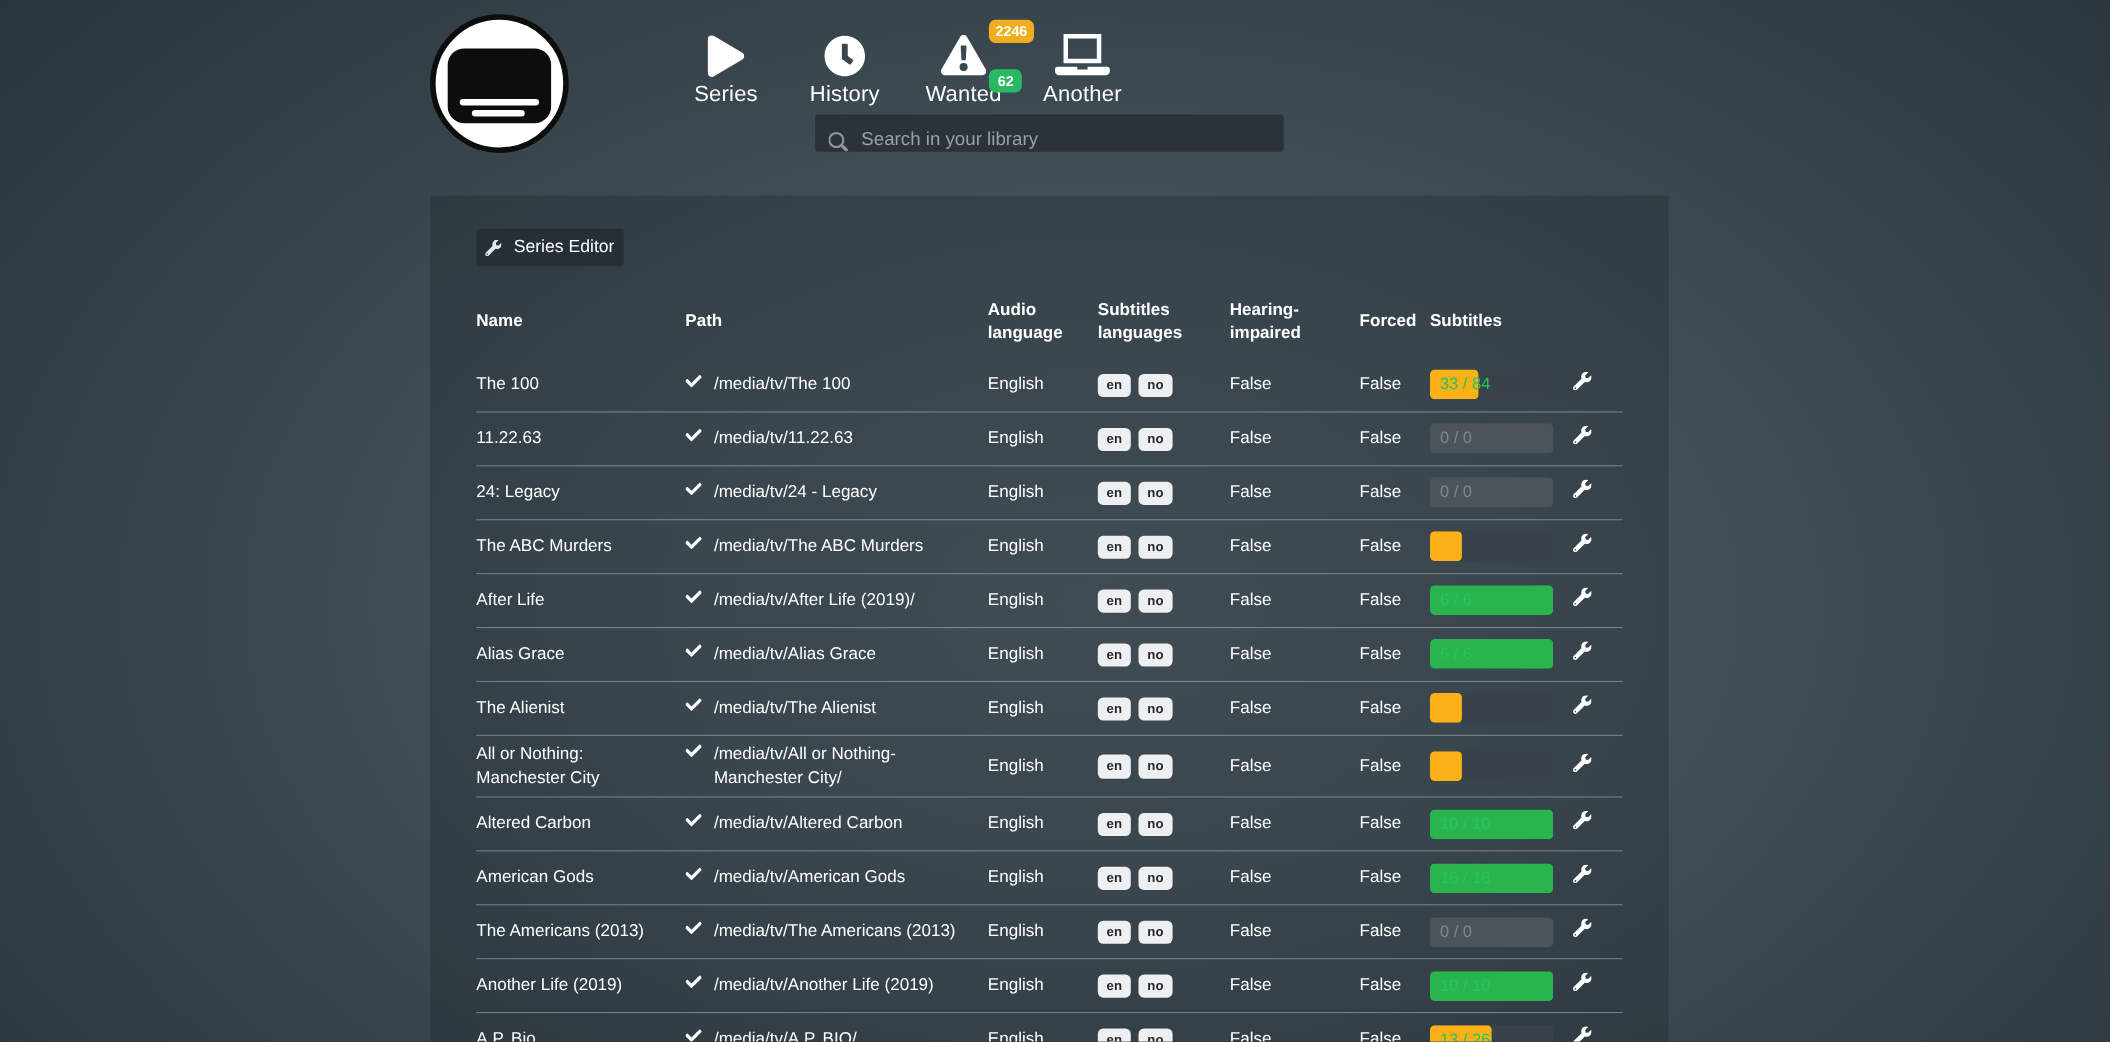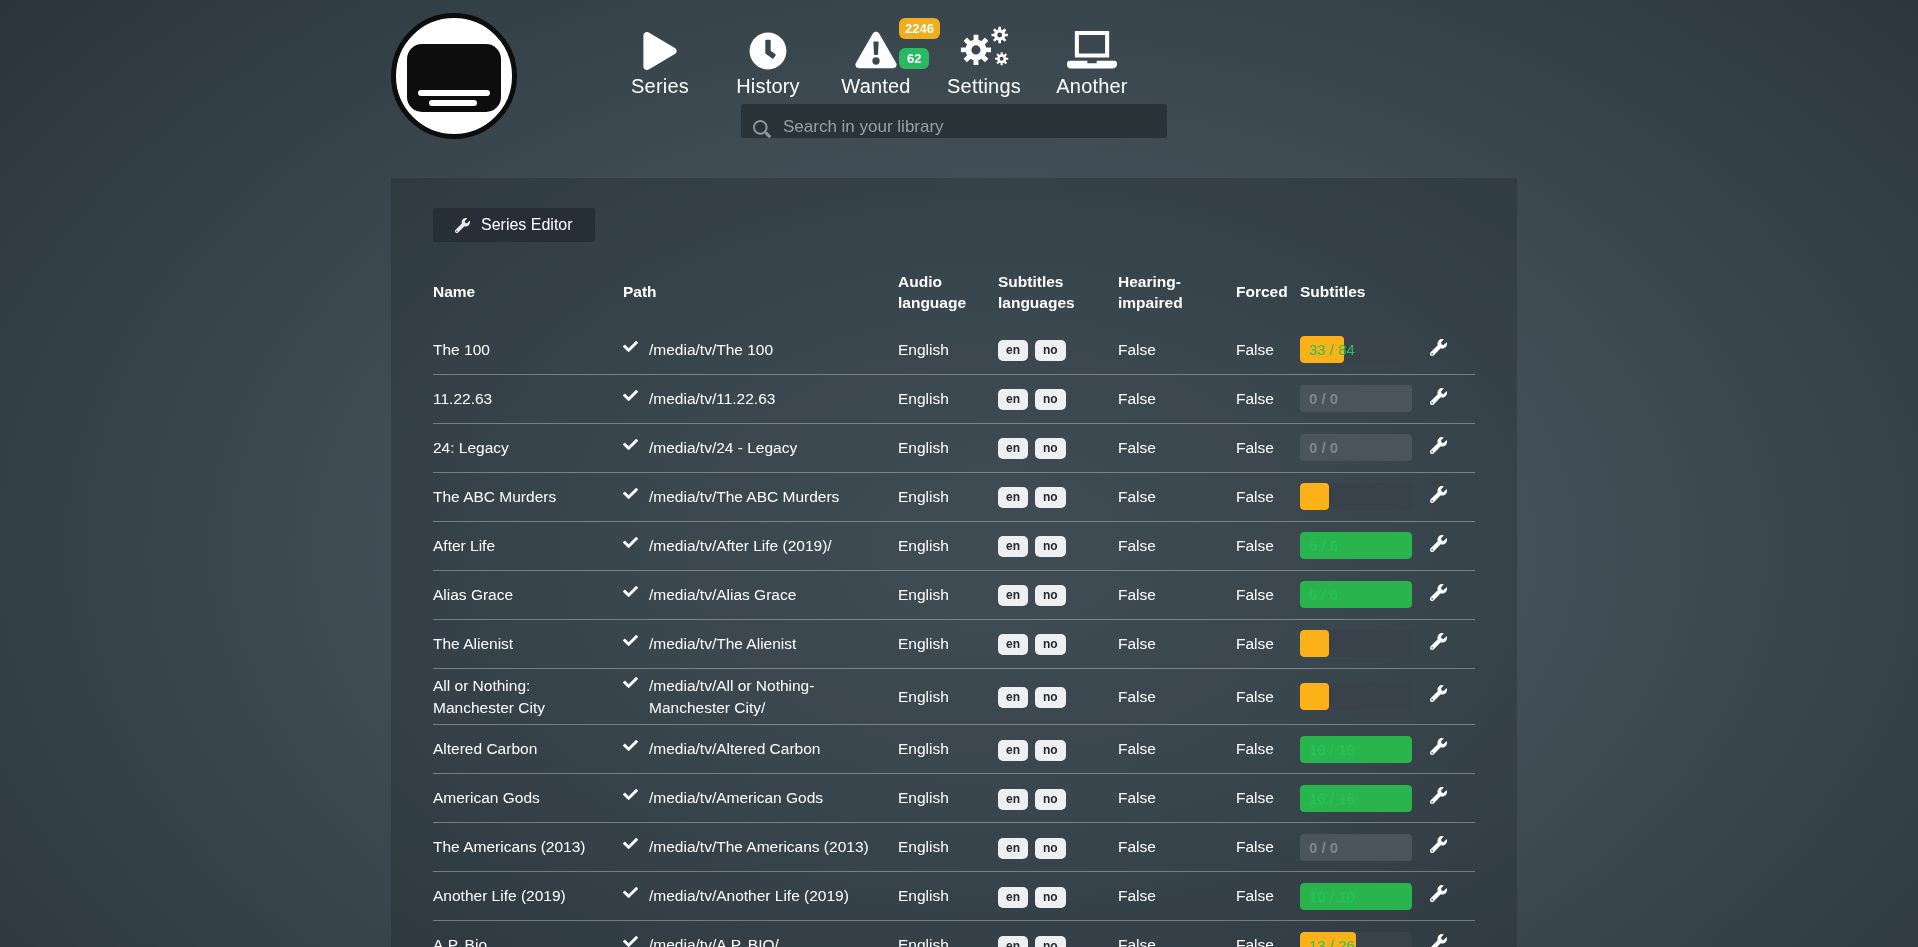--- a/index.html
+++ b/index.html
@@ -10,50 +10,50 @@
   .logo{position:absolute;left:391px;top:13px;width:126px;height:126px;border-radius:50%;
     background:#fff;border:5px solid #0d0d0d;box-sizing:border-box;display:flex;align-items:center;justify-content:center;cursor:pointer;}
   .logo .screen{width:94px;height:68px;background:#0d0d0d;border-radius:15px;position:relative;margin-top:4px;}
   .logo .screen .l1{position:absolute;left:11px;right:11px;bottom:16px;height:6px;background:#fff;border-radius:3px;}
   .logo .screen .l2{position:absolute;left:22px;right:24px;bottom:6px;height:6px;background:#fff;border-radius:3px;}
   .nav{position:absolute;left:606px;top:16px;display:flex;color:#fff;}
   .nav-item{width:108px;text-align:center;cursor:pointer;position:relative;}
   .nav-icon{height:54px;display:flex;align-items:flex-end;justify-content:center;color:#fff;}
   .nav-item[data-name="nav-item-donate"] .nav-icon{color:#d4323c;}
   .nav-label{font-size:20px;margin-top:5px;letter-spacing:.2px;}
-  .nav-badges{position:absolute;left:50%;margin-left:23px;top:2px;display:flex;flex-direction:column;align-items:flex-start;gap:9px;}
+  .nav-badges{position:absolute;left:50%;margin-left:23px;top:2px;display:flex;flex-direction:column;align-items:flex-start;gap:24px;}
   .badge{color:#fff;font-size:13px;font-weight:bold;border-radius:6px;padding:4px 6px;line-height:1;}
   .b-yellow{background:#f0ad1d;}
   .b-green{background:#28b962;padding:4px 8px;}
   .search{position:absolute;left:741px;top:104px;width:426px;height:34px;background:#2a3338;border-radius:3px;
     display:flex;align-items:flex-end;padding:0 12px;box-sizing:border-box;}
   .search svg{color:#8c969b;flex:none;}
   .search input{flex:1;background:transparent;border:none;outline:none;color:#cfd6da;font-size:17px;
     font-family:"Liberation Sans",sans-serif;padding-left:12px;}
   .search input::placeholder{color:#97a1a6;}
   
   .panel{position:absolute;left:391px;top:178px;width:1126px;height:810px;background:rgba(12,17,21,0.22);box-sizing:border-box;padding-top:30px;}
   .editor-btn{margin-left:42px;height:34px;background:#262f35;border:none;border-radius:3px;color:#fff;
-    font-size:16px;font-family:"Liberation Sans",sans-serif;display:inline-flex;align-items:center;gap:11px;padding:0 22px;cursor:pointer;}
+    font-size:16px;font-family:"Liberation Sans",sans-serif;display:inline-flex;align-items:center;gap:11px;padding:0 8px;cursor:pointer;}
   .editor-btn svg{color:#e8e8e8;}
   table{width:1042px;margin:30px 42px 0;border-collapse:collapse;table-layout:fixed;color:#fff;}
   th{text-align:left;font-size:15.5px;font-weight:bold;padding:0 8px 12px 0;vertical-align:middle;line-height:1.35;}
   td{padding:6px 8px 6px 0;height:36px;vertical-align:middle;font-size:15.5px;line-height:1.4;}
   tbody tr + tr td{border-top:1px solid rgba(220,229,233,0.38);}
   .pathwrap{display:flex;gap:11px;}
   .pathwrap svg{flex:none;color:#fff;}
   .chip{display:inline-block;background:#edeff0;color:#26282a;font-size:12px;font-weight:600;
     padding:4px 8px;border-radius:5px;margin-right:7px;line-height:1.1;}
   .progress{position:relative;width:112px;height:27px;background:#39424a;border-radius:4px;overflow:hidden;}
   .progress.empty{background:#4b545b;}
   .fill{position:absolute;left:0;top:0;bottom:0;border-radius:4px;width:0;}
   .fill.yellow{background:#fdb118;}
   .fill.green{background:#29b44e;}
   .ptext{position:absolute;left:9px;top:0;line-height:27px;font-size:15px;color:#22c55e;white-space:nowrap;}
-  .progress.empty .ptext{color:#7d878e;font-weight:bold;}
+  .progress.empty .ptext{color:#7d878e;}
   .wrench{color:#fff;cursor:pointer;}
   .hidden-defs{position:absolute;width:0;height:0;overflow:hidden;}
 </style>
 </head>
 <body>
 
 <svg class="hidden-defs" xmlns="http://www.w3.org/2000/svg">
   <symbol id="i-play" viewBox="0 0 448 512">
       <path fill="currentColor" d="M424.4 214.7L72.4 6.6C43.8-10.3 0 6.1 0 47.9V464c0 37.5 40.7 60.1 72.4 41.3l352-208c31.4-18.5 31.5-64.1 0-82.6z"></path>
     </symbol>
@@ -133,28 +133,20 @@
         <div class="nav-icon" data-name="warning-triangle-icon">
             <svg width="42" height="39">
               <use href="#i-warn" xlink:href="#i-warn"></use>
             </svg>
           </div>
         <div class="nav-label" data-name="nav-label">Wanted</div>
         <div class="nav-badges" data-name="wanted-badges">
           <span class="badge b-yellow" data-name="wanted-series-count-badge">2246</span>
           <span class="badge b-green" data-name="wanted-movies-count-badge">62</span>
         </div>
-      </div>
-      <div class="nav-item" data-name="nav-item-settings">
-        <div class="nav-icon" data-name="gears-icon">
-            <svg width="54" height="45">
-              <use href="#i-gears" xlink:href="#i-gears"></use>
-            </svg>
-          </div>
-        <div class="nav-label" data-name="nav-label">Settings</div>
       </div>
       <div class="nav-item" data-name="nav-item-system">
         <div class="nav-icon" data-name="laptop-icon">
             <svg width="50" height="39">
               <use href="#i-laptop" xlink:href="#i-laptop"></use>
             </svg>
           </div>
         <div class="nav-label" data-name="nav-label">Another</div>
       </div>
     </nav>

